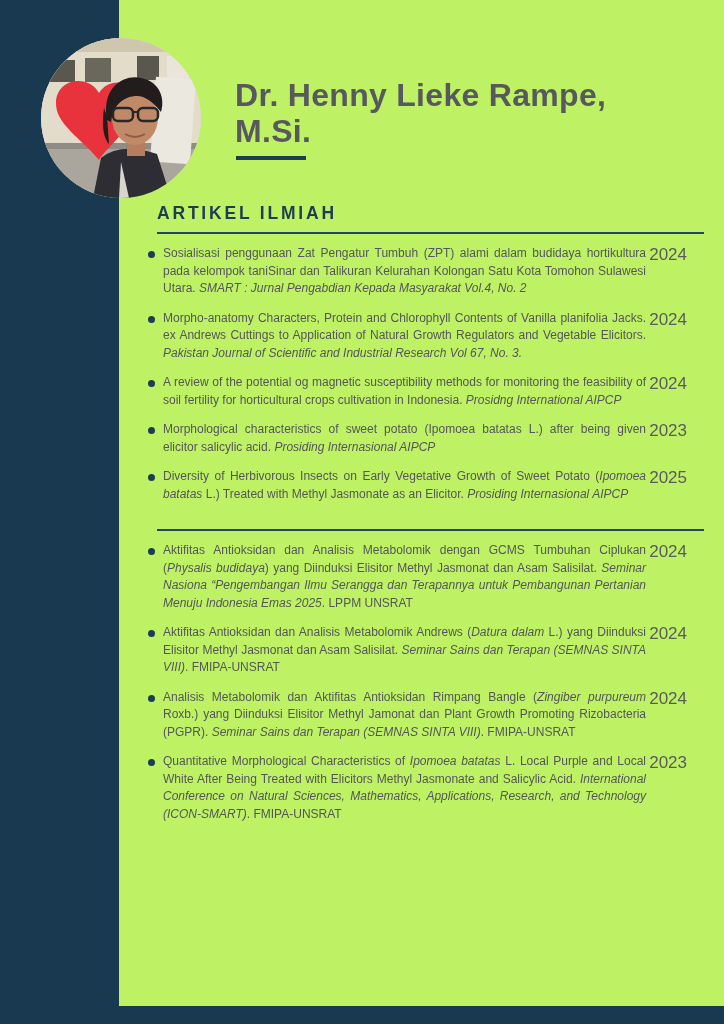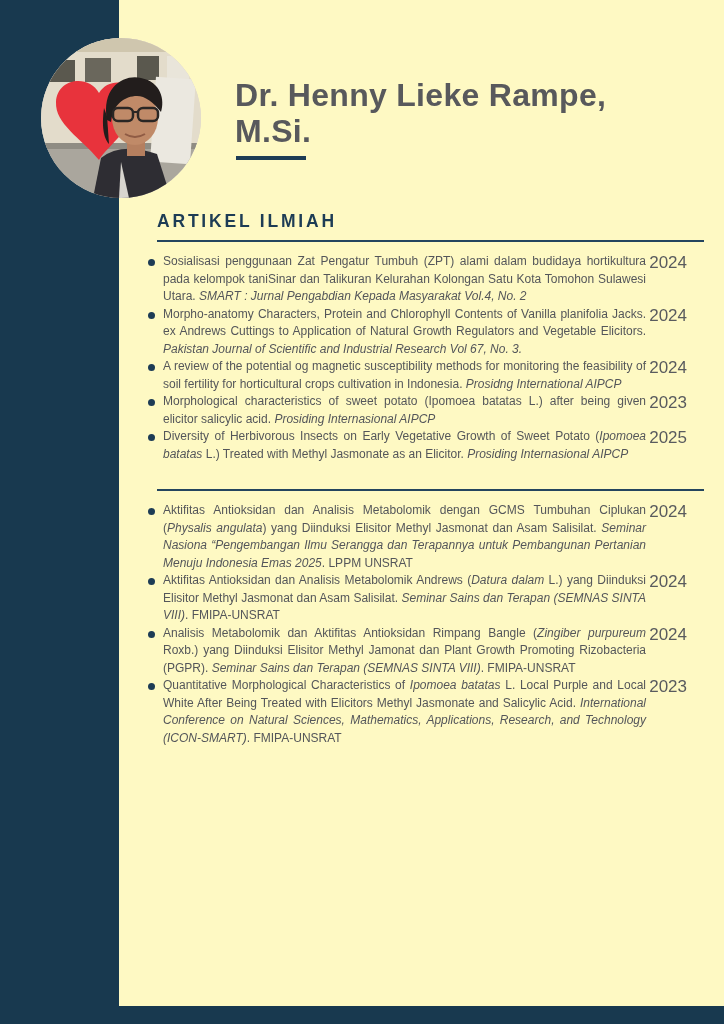--- a/index.html
+++ b/index.html
@@ -1,38 +1,38 @@
 <!DOCTYPE html>
 <html><head>
 <meta charset="utf-8">
 <style>
   html,body{margin:0;padding:0;background:#ffffff;}
-  .page{position:relative;width:724px;height:1024px;background:#fef9c3;overflow:hidden;
+  .page{position:relative;width:724px;height:1024px;background:#bef264;overflow:hidden;
         font-family:"Liberation Sans",sans-serif;}
   .sidebar{position:absolute;left:0;top:0;width:119px;height:1024px;background:#18394f;}
   .footer-bar{position:absolute;left:97px;right:0;bottom:0;height:18px;background:#18394f;}
 
   .photo-wrap{position:absolute;left:41px;top:38px;width:160px;height:160px;border-radius:50%;
               overflow:hidden;background:#ddd6c8;}
   .photo-wrap svg{display:block;}
 
   .header{position:absolute;left:235px;top:77px;width:460px;}
   .name{margin:0;font-size:32px;line-height:36px;font-weight:bold;color:#58595c;letter-spacing:.3px;}
   .name-underline{position:absolute;left:236px;top:156px;width:70px;height:4px;background:#1d3c55;}
 
   .content{position:absolute;left:148px;top:194px;width:556px;color:#54565a;}
   .pub-section{margin:0;}
   .pub-section + .pub-section{margin-top:26px;}
-  .section-title{margin:16px 0 0 9px;font-size:17.5px;line-height:22px;font-weight:bold;
+  .section-title{margin:8px 0 0 9px;font-size:17.5px;line-height:22px;font-weight:bold;
                  letter-spacing:2.8px;color:#1d3c55;}
   .section-rule{height:2px;background:#24455e;margin:8px 0 0 9px;}
   .entries{margin-top:11px;}
 
   .entry{display:grid;grid-template-columns:15px 483px 1fr;align-items:start;}
-  .entry + .entry{}
+  .entry + .entry{margin-top:12px;}
   .bullet{width:7px;height:7px;border-radius:50%;background:#1d3c55;margin-top:6px;}
   .entry-text{margin:0;font-size:12px;line-height:17.5px;text-align:justify;color:#54565a;}
   .entry-text i{font-style:italic;}
   .entry-year{font-size:17px;line-height:17.5px;color:#595b5e;text-align:right;
               padding-right:17px;padding-top:1px;}
 </style>
 </head>
 <body>
 
 <div class="page">
@@ -113,21 +113,21 @@
     <span class="entry-year">2025</span>
   </div>
 </div>
     </section>
 
     <section class="pub-section">
       <div class="section-rule"></div>
       <div class="entries">
   <div class="entry">
     <span class="bullet"></span>
-    <p class="entry-text"><span>Aktifitas Antioksidan dan Analisis Metabolomik dengan GCMS Tumbuhan Ciplukan (</span><i>Physalis angulata</i><span>) yang Diinduksi Elisitor Methyl Jasmonat dan Asam Salisilat. </span><i>Seminar Nasiona “Pengembangan Ilmu Serangga dan Terapannya untuk Pembangunan Pertanian Menuju Indonesia Emas 2025</i><span>. LPPM UNSRAT</span></p>
+    <p class="entry-text"><span>Aktifitas Antioksidan dan Analisis Metabolomik dengan GCMS Tumbuhan Ciplukan (</span><i>Physalis budidaya</i><span>) yang Diinduksi Elisitor Methyl Jasmonat dan Asam Salisilat. </span><i>Seminar Nasiona “Pengembangan Ilmu Serangga dan Terapannya untuk Pembangunan Pertanian Menuju Indonesia Emas 2025</i><span>. LPPM UNSRAT</span></p>
     <span class="entry-year">2024</span>
   </div>
 
   <div class="entry">
     <span class="bullet"></span>
     <p class="entry-text"><span>Aktifitas Antioksidan dan Analisis Metabolomik Andrews (</span><i>Datura dalam</i><span> L.) yang Diinduksi Elisitor Methyl Jasmonat dan Asam Salisilat. </span><i>Seminar Sains dan Terapan (SEMNAS SINTA VIII)</i><span>. FMIPA-UNSRAT</span></p>
     <span class="entry-year">2024</span>
   </div>
 
   <div class="entry">

